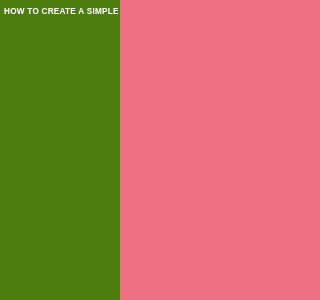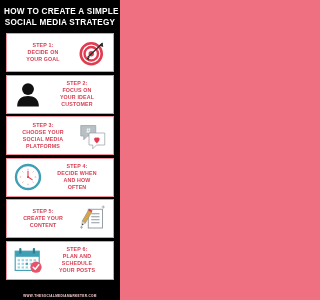--- a/index.html
+++ b/index.html
@@ -10,24 +10,23 @@
     width: 120px;
     height: 300px;
     overflow: hidden;
     font-family: "Liberation Sans", sans-serif;
     background: #ef7181;
   }
   .infographic {
     position: relative;
     width: 120px;
     height: 300px;
-    background: #000000;
-    box-sizing: border-box;
-    display: flex;
-    flex-direction: column;
+    background: #4d7c0f;
+    box-sizing: border-box;
+    display: flex;
   }
   .header {
     width: 100%;
     padding: 7px 4px 5px 4px;
     box-sizing: border-box;
     text-align: center;
   }
   .header-line {
     color: #ffffff;
     font-weight: bold;
@@ -102,21 +101,20 @@
     font-weight: bold;
   }
 </style>
 </head>
 <body>
 
 <div class="infographic">
 
   <div class="header">
     <div class="header-line">HOW TO CREATE A SIMPLE</div>
-    <div class="header-line">SOCIAL MEDIA STRATEGY</div>
   </div>
 
   <div class="steps">
 
     <div class="step-card icon-right">
       <div class="step-text">
         <span class="step-num">STEP 1:</span>
         <span class="step-num">DECIDE ON</span>
         <span class="step-num">YOUR GOAL</span>
       </div>

